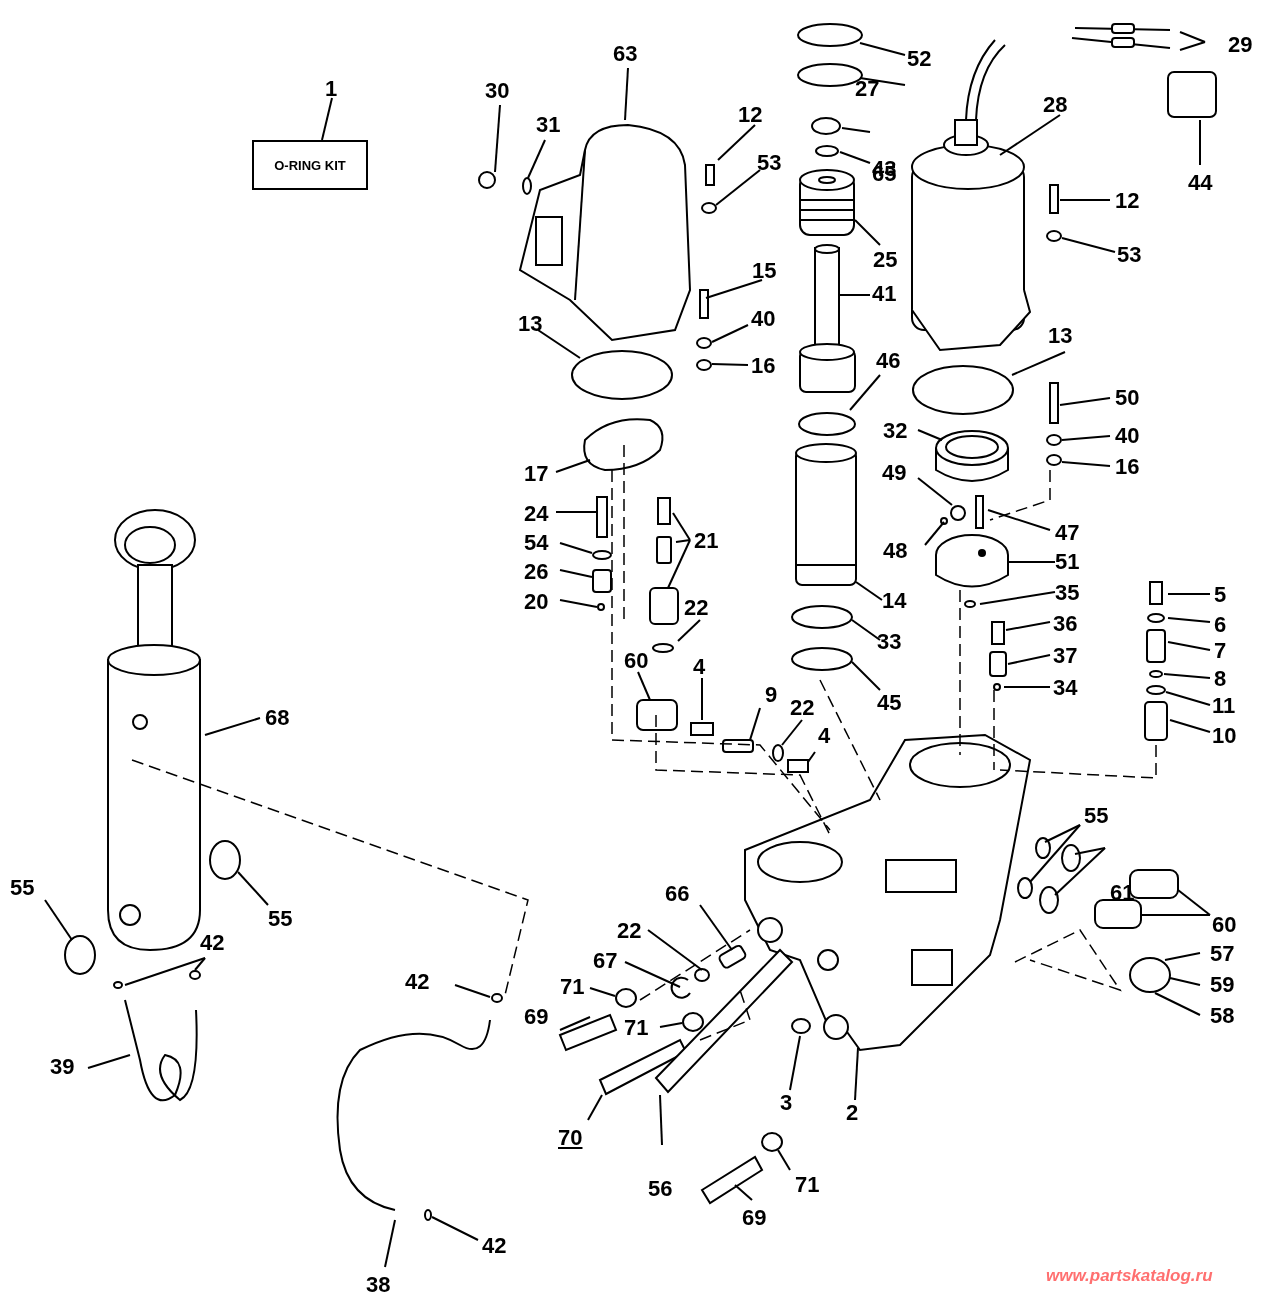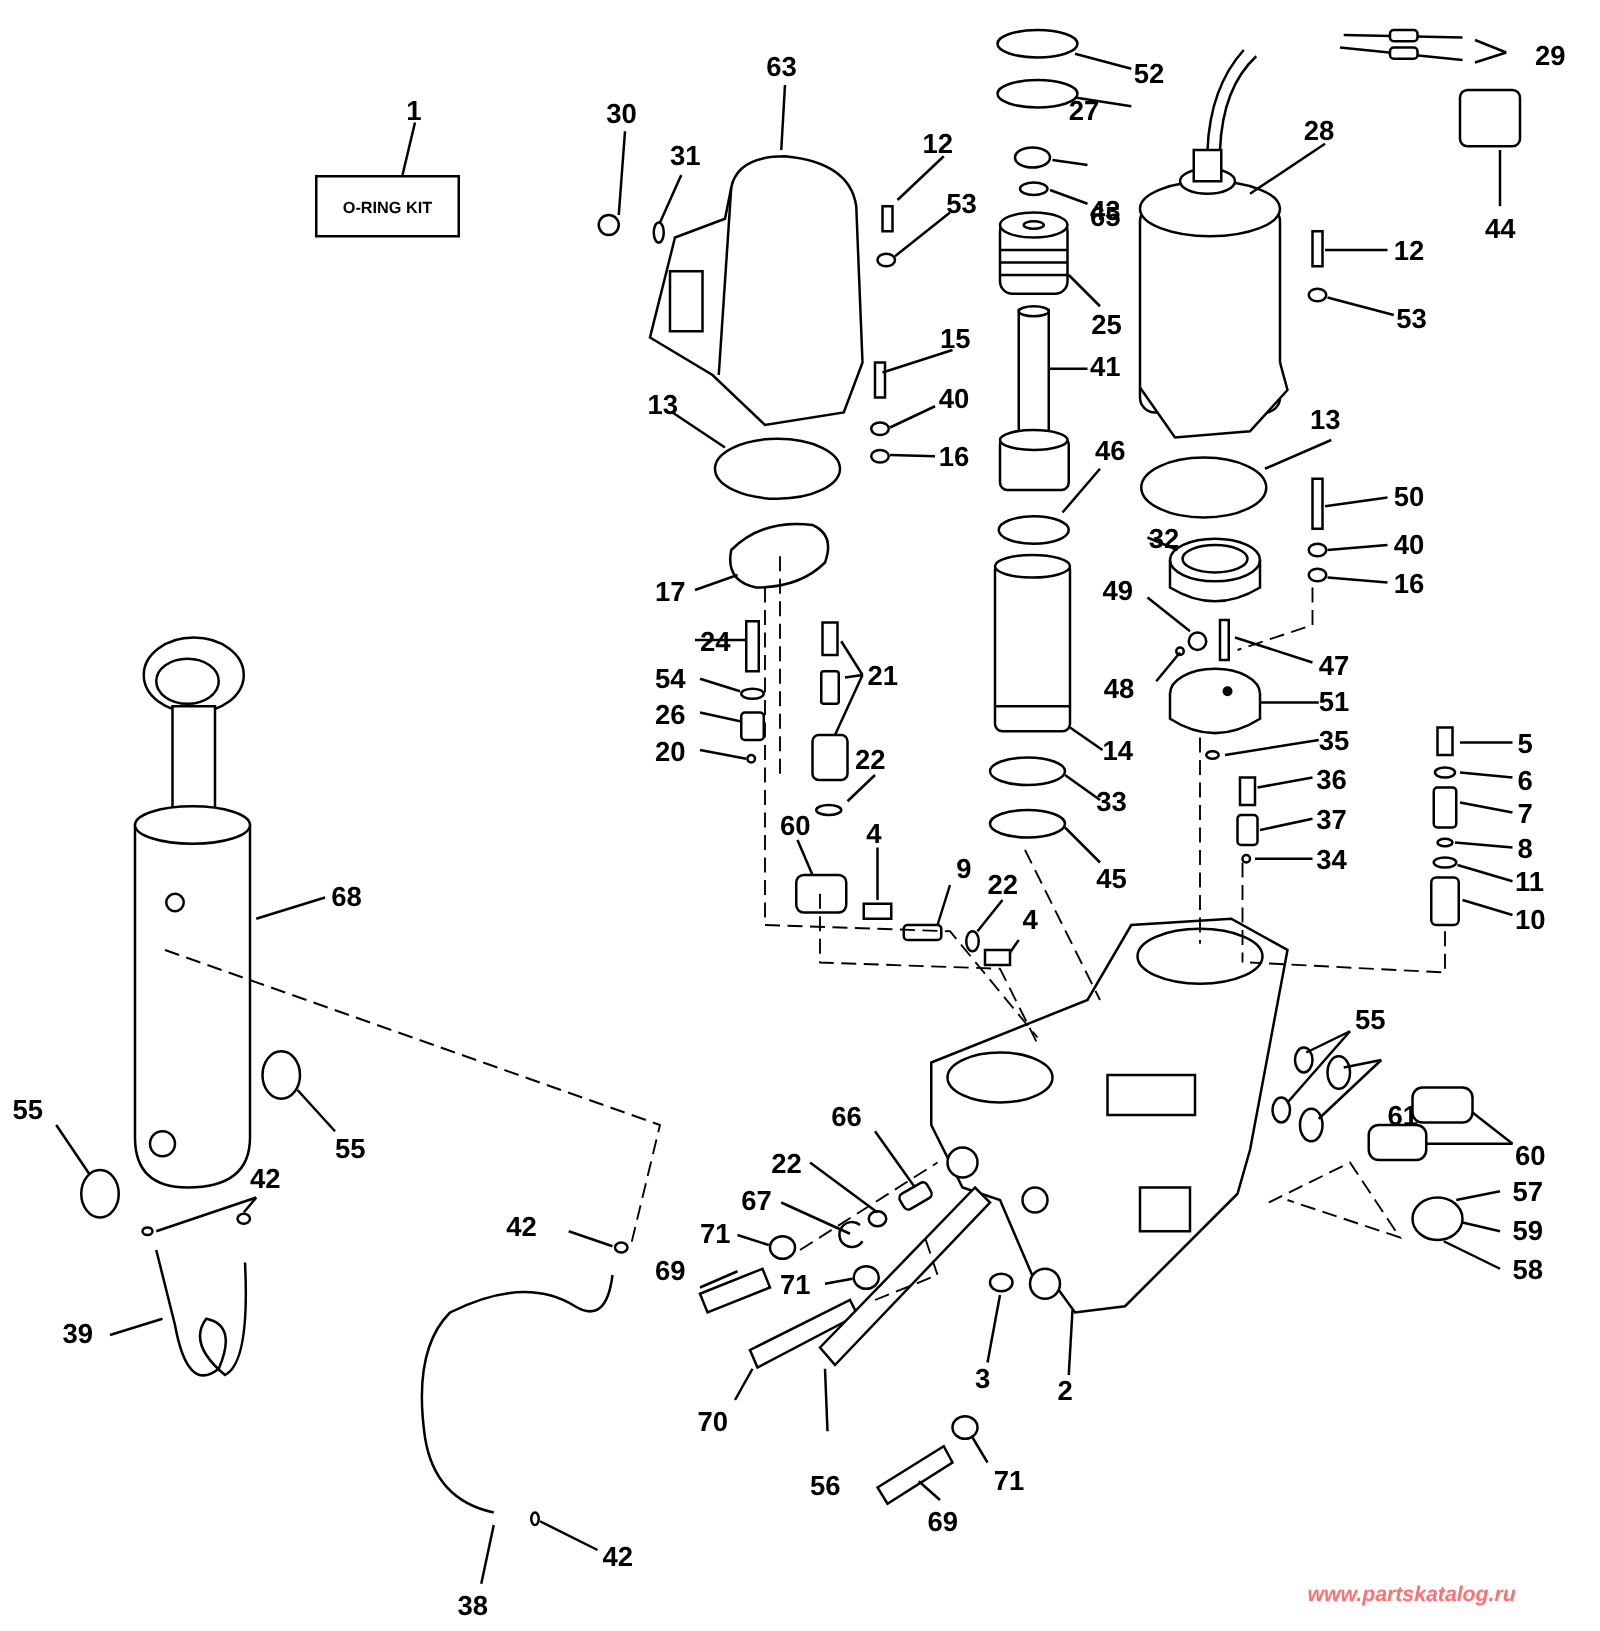--- a/index.html
+++ b/index.html
@@ -325,27 +325,27 @@
 <div class="lbl" style="left:1117px;top:244px;">53</div>
 <div class="lbl" style="left:873px;top:249px;text-align:right;">25</div>
 <div class="lbl" style="left:752px;top:260px;">15</div>
 <div class="lbl" style="left:872px;top:283px;">41</div>
 <div class="lbl" style="left:518px;top:313px;">13</div>
 <div class="lbl" style="left:751px;top:308px;">40</div>
 <div class="lbl" style="left:751px;top:355px;">16</div>
 <div class="lbl" style="left:876px;top:350px;">46</div>
 <div class="lbl" style="left:1048px;top:325px;">13</div>
 <div class="lbl" style="left:1115px;top:387px;">50</div>
-<div class="lbl" style="left:883px;top:420px;margin-left:36px;">32</div>
+<div class="lbl" style="left:883px;top:420px;">32</div>
 <div class="lbl" style="left:1115px;top:425px;">40</div>
 <div class="lbl" style="left:1115px;top:456px;">16</div>
 <div class="lbl" style="left:524px;top:463px;">17</div>
 <div class="lbl" style="left:882px;top:462px;">49</div>
 <div class="lbl" style="left:1055px;top:522px;">47</div>
-<div class="lbl" style="left:524px;top:503px;margin-left:36px;">24</div>
+<div class="lbl" style="left:524px;top:503px;">24</div>
 <div class="lbl" style="left:694px;top:530px;">21</div>
 <div class="lbl" style="left:524px;top:532px;">54</div>
 <div class="lbl" style="left:883px;top:540px;">48</div>
 <div class="lbl" style="left:1055px;top:551px;">51</div>
 <div class="lbl" style="left:524px;top:561px;">26</div>
 <div class="lbl" style="left:524px;top:591px;">20</div>
 <div class="lbl" style="left:684px;top:597px;">22</div>
 <div class="lbl" style="left:882px;top:590px;">14</div>
 <div class="lbl" style="left:1055px;top:582px;">35</div>
 <div class="lbl" style="left:1214px;top:584px;">5</div>
@@ -377,20 +377,20 @@
 <div class="lbl" style="left:593px;top:950px;">67</div>
 <div class="lbl" style="left:560px;top:976px;">71</div>
 <div class="lbl" style="left:405px;top:971px;">42</div>
 <div class="lbl" style="left:1210px;top:974px;">59</div>
 <div class="lbl" style="left:524px;top:1006px;">69</div>
 <div class="lbl" style="left:624px;top:1017px;">71</div>
 <div class="lbl" style="left:1210px;top:1005px;">58</div>
 <div class="lbl" style="left:50px;top:1056px;">39</div>
 <div class="lbl" style="left:780px;top:1092px;">3</div>
 <div class="lbl" style="left:846px;top:1102px;">2</div>
-<div class="lbl" style="left:558px;top:1127px;">70</div>
+<div class="lbl" style="left:558px;top:1127px;text-decoration:underline;">70</div>
 <div class="lbl" style="left:648px;top:1153px;margin-top:25px;">56</div>
 <div class="lbl" style="left:795px;top:1174px;">71</div>
 <div class="lbl" style="left:742px;top:1207px;">69</div>
 <div class="lbl" style="left:482px;top:1235px;">42</div>
 <div class="lbl" style="left:366px;top:1274px;">38</div>
 
 <div class="watermark">www.partskatalog.ru</div>
 
 </body></html>

